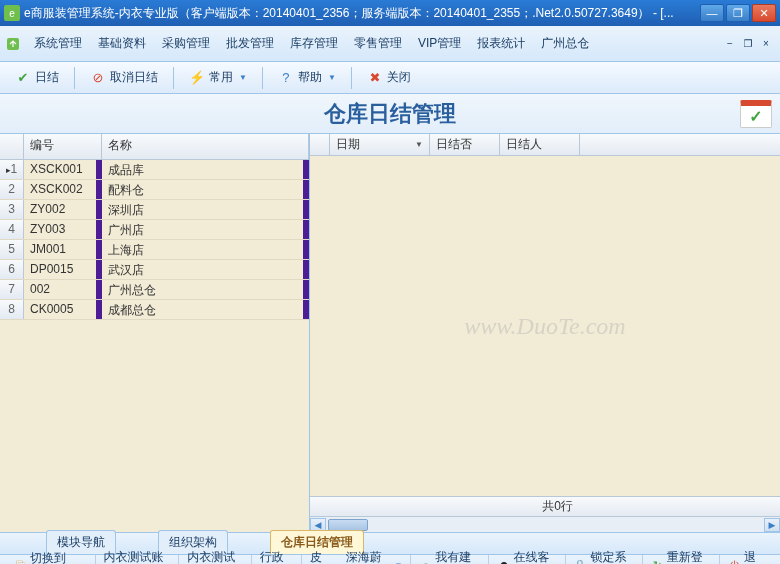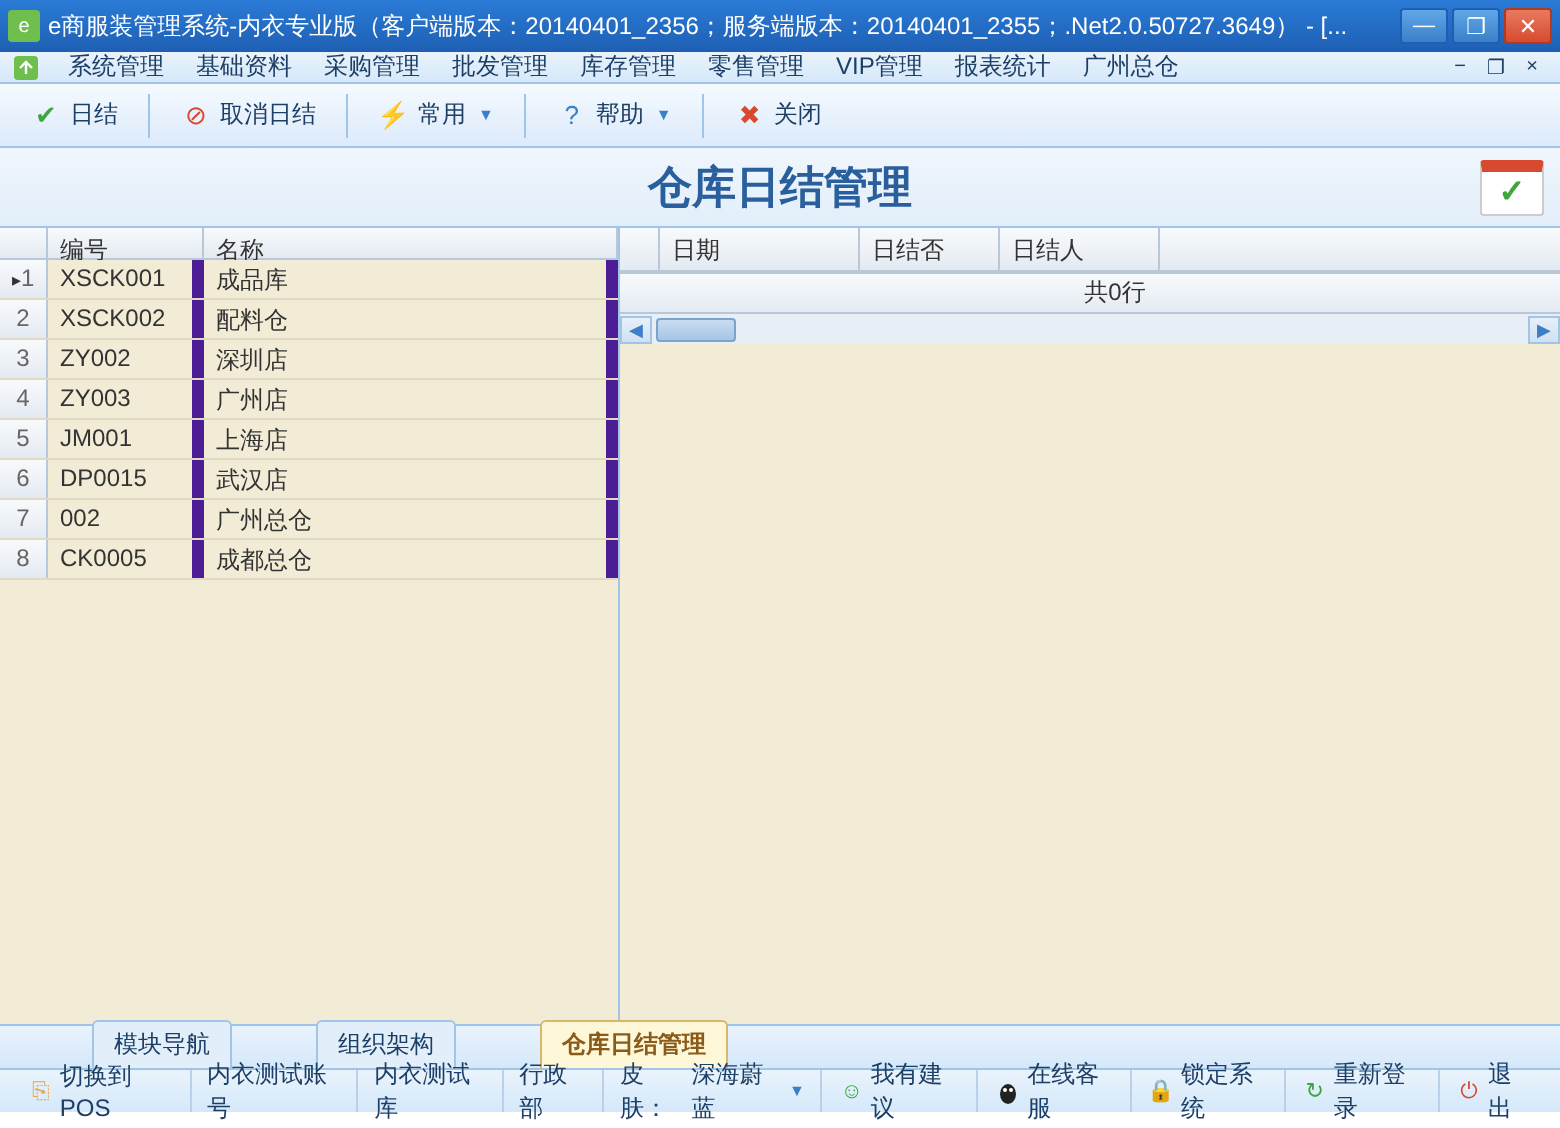--- a/index.html
+++ b/index.html
@@ -7,21 +7,21 @@
 
 
 .titlebar { height: 26px; background: linear-gradient(#2a7bd6, #1e5fb3); display: flex; align-items: center; padding: 0 4px; color: #fff; font-size: 12px; }
 .titlebar-icon { width: 16px; height: 16px; background: #6fbf4f; border-radius: 2px; margin-right: 4px; display: flex; align-items: center; justify-content: center; font-size: 10px; }
 .titlebar-text { flex: 1; white-space: nowrap; overflow: hidden; text-overflow: ellipsis; }
 .win-controls { display: flex; gap: 2px; }
 .win-btn { width: 24px; height: 18px; background: linear-gradient(#5fa8e8,#3a7fc8); border: 1px solid #1e5fb3; border-radius: 2px; color: #fff; font-size: 11px; display: flex; align-items: center; justify-content: center; cursor: pointer; }
 .win-btn.close { background: linear-gradient(#e87a5f,#d84a2f); border-color: #b33a1e; }
 
 
-.menubar { height: 16px; background: linear-gradient(#eaf3fc,#d5e8fa); border-bottom: 1px solid #9fc5e8; display: flex; align-items: center; padding: 0 6px; position: relative; }
+.menubar { height: 36px; background: linear-gradient(#eaf3fc,#d5e8fa); border-bottom: 1px solid #9fc5e8; display: flex; align-items: center; padding: 0 6px; position: relative; }
 .menu-icon { width: 14px; height: 14px; margin-right: 6px; display: inline-flex; align-items: center; justify-content: center; }
 .menu-item { font-size: 12px; color: #1c3f66; padding: 3px 8px; cursor: pointer; }
 .mdi-controls { position: absolute; right: 6px; display: flex; gap: 2px; }
 .mdi-btn { width: 16px; height: 14px; font-size: 10px; color: #1c3f66; cursor: pointer; display: flex; align-items: center; justify-content: center; }
 
 
 .toolbar { height: 32px; background: linear-gradient(#f5faff,#dceafa); border-bottom: 1px solid #9fc5e8; display: flex; align-items: center; padding: 0 6px; gap: 4px; }
 .tool-btn { display: flex; align-items: center; gap: 4px; padding: 3px 8px; font-size: 12px; color: #1c3f66; cursor: pointer; border: 1px solid transparent; border-radius: 3px; }
 .tool-sep { width: 1px; height: 22px; background: #9fc5e8; margin: 0 2px; }
 .tool-icon { width: 16px; height: 16px; display: flex; align-items: center; justify-content: center; font-size: 13px; }
@@ -31,37 +31,37 @@
 .header-panel { height: 40px; background: linear-gradient(#f0f6fc,#e2eefa); border-bottom: 1px solid #9fc5e8; display: flex; align-items: center; justify-content: center; position: relative; }
 .header-title { font-size: 22px; font-weight: bold; color: #2a5f9e; font-family: KaiTi, STKaiti, serif; }
 .header-cal-icon { position: absolute; right: 8px; width: 32px; height: 28px; background: #fff; border: 1px solid #ccc; border-top: 6px solid #d84a2f; border-radius: 2px; display: flex; align-items: center; justify-content: center; }
 .header-cal-icon::after { content: "✓"; color: #3fa63f; font-size: 16px; font-weight: bold; }
 
 
 .content { display: flex; height: calc(564px - 26px - 24px - 32px - 40px - 22px - 22px); }
 
 
 .left-panel { width: 310px; display: flex; flex-direction: column; background: #f2ecd6; border-right: 1px solid #9fc5e8; }
-.left-grid-header { height: 16px; background: linear-gradient(#f8fafc,#e4eaf2); display: flex; border-bottom: 1px solid #b8c8d8; }
+.left-grid-header { height: 26px; background: linear-gradient(#f8fafc,#e4eaf2); display: flex; border-bottom: 1px solid #b8c8d8; }
 .left-grid-header .hcell { font-size: 12px; color: #333; padding: 3px 6px; border-right: 1px solid #b8c8d8; }
 .hcell.rownum { width: 24px; }
 .hcell.code { width: 78px; }
 .hcell.name { flex: 1; }
 .left-rows { flex: 1; overflow: auto; background: #f2ecd6; }
 .left-row { height: 20px; display: flex; font-size: 12px; color: #333; border-bottom: 1px solid #e0dac4; cursor: pointer; }
 .left-row .rcell { padding: 2px 6px; border-right: 6px solid #4c1d95; white-space: nowrap; overflow: hidden; }
 .rcell.rownum { width: 24px; background: linear-gradient(#f8fafc,#e4eaf2); border-right: 1px solid #b8c8d8; text-align: center; color: #666; }
 .rcell.code { width: 78px; }
 .rcell.name { flex: 1; }
 .row-arrow { font-size: 9px; color: #333; }
 
 
 .right-panel { flex: 1; display: flex; flex-direction: column; background: #f2ecd6; }
 .right-grid-header { height: 22px; background: linear-gradient(#f8fafc,#e4eaf2); display: flex; border-bottom: 1px solid #b8c8d8; }
-.right-grid-header .hcell { font-size: 12px; color: #333; padding: 3px 6px; border-right: 1px solid #b8c8d8; white-space: nowrap; display: flex; align-items: flex-start; justify-content: space-between; flex-direction: column; }
+.right-grid-header .hcell { font-size: 12px; color: #333; padding: 3px 6px; border-right: 1px solid #b8c8d8; white-space: nowrap; display: flex; align-items: center; justify-content: space-between; }
 .hcell.rowsel { width: 20px; }
 .hcell.date { width: 100px; }
 .hcell.store { width: 90px; }
 .hcell.closed { width: 70px; }
 .hcell.person { width: 80px; }
 .hcell.time { flex: 1; }
 .sort-ind { font-size: 8px; color: #555; }
 .right-body { flex: 1; background: #f2ecd6; position: relative; }
 .watermark { position: absolute; top: 50%; left: 50%; transform: translate(-50%,-50%); font-size: 24px; color: rgba(180,180,180,0.45); font-style: italic; font-family: Georgia, serif; pointer-events: none; white-space: nowrap; }
 .right-footer { height: 20px; background: linear-gradient(#f8fafc,#e4eaf2); border-top: 1px solid #b8c8d8; display: flex; align-items: center; justify-content: center; font-size: 12px; color: #333; padding-left: 25px; }
@@ -208,20 +208,23 @@
   <div class="right-panel">
     <div class="right-grid-header">
       <div class="hcell rowsel"></div>
       <div class="hcell date">
         <span>日期</span>
         <span class="sort-ind">▼</span>
       </div>
       <div class="hcell closed">日结否</div>
       <div class="hcell person">日结人</div>
     </div>
+    <div class="right-body">
+      <div class="watermark">www.DuoTe.com</div>
+    </div>
     <div class="right-footer">
       <span>共0行</span>
     </div>
     <div class="right-scroll-h">
       <div class="scroll-btn">◀</div>
       <div class="scroll-track">
         <div class="scroll-thumb"></div>
       </div>
       <div class="scroll-btn">▶</div>
     </div>

